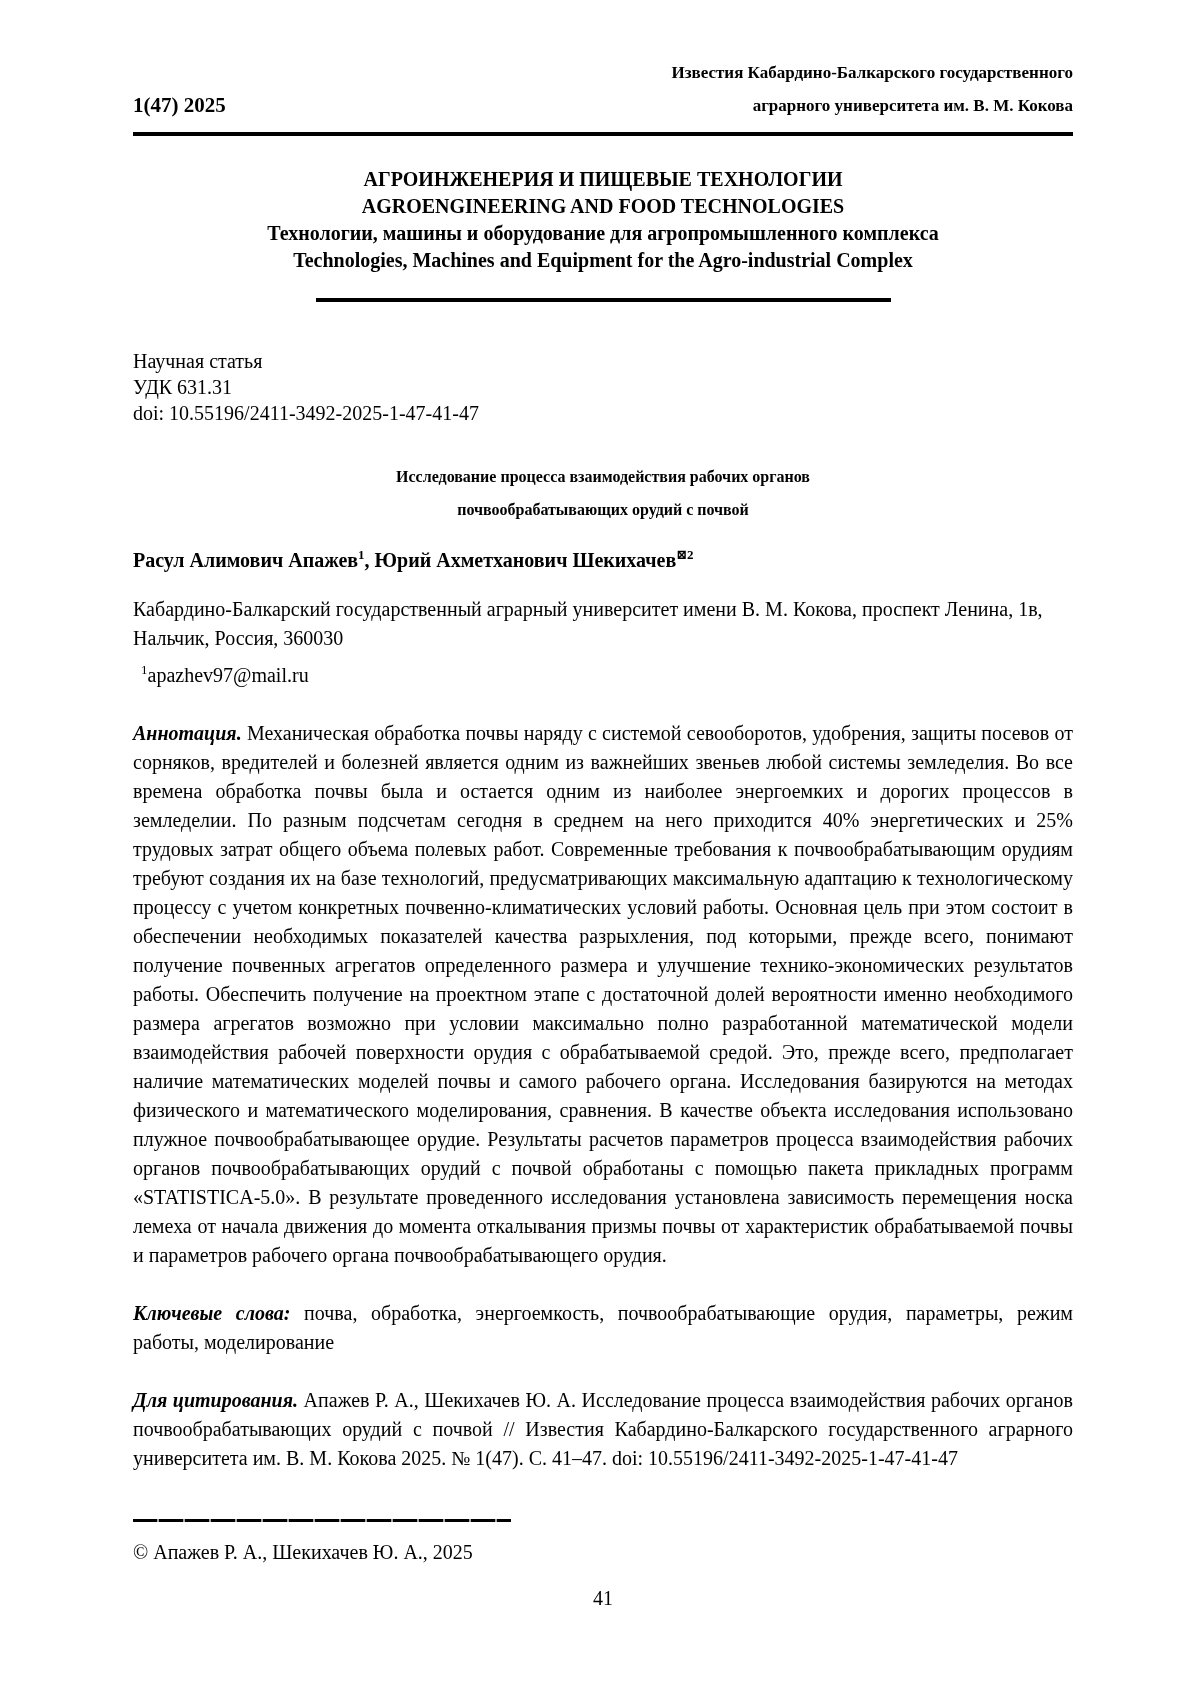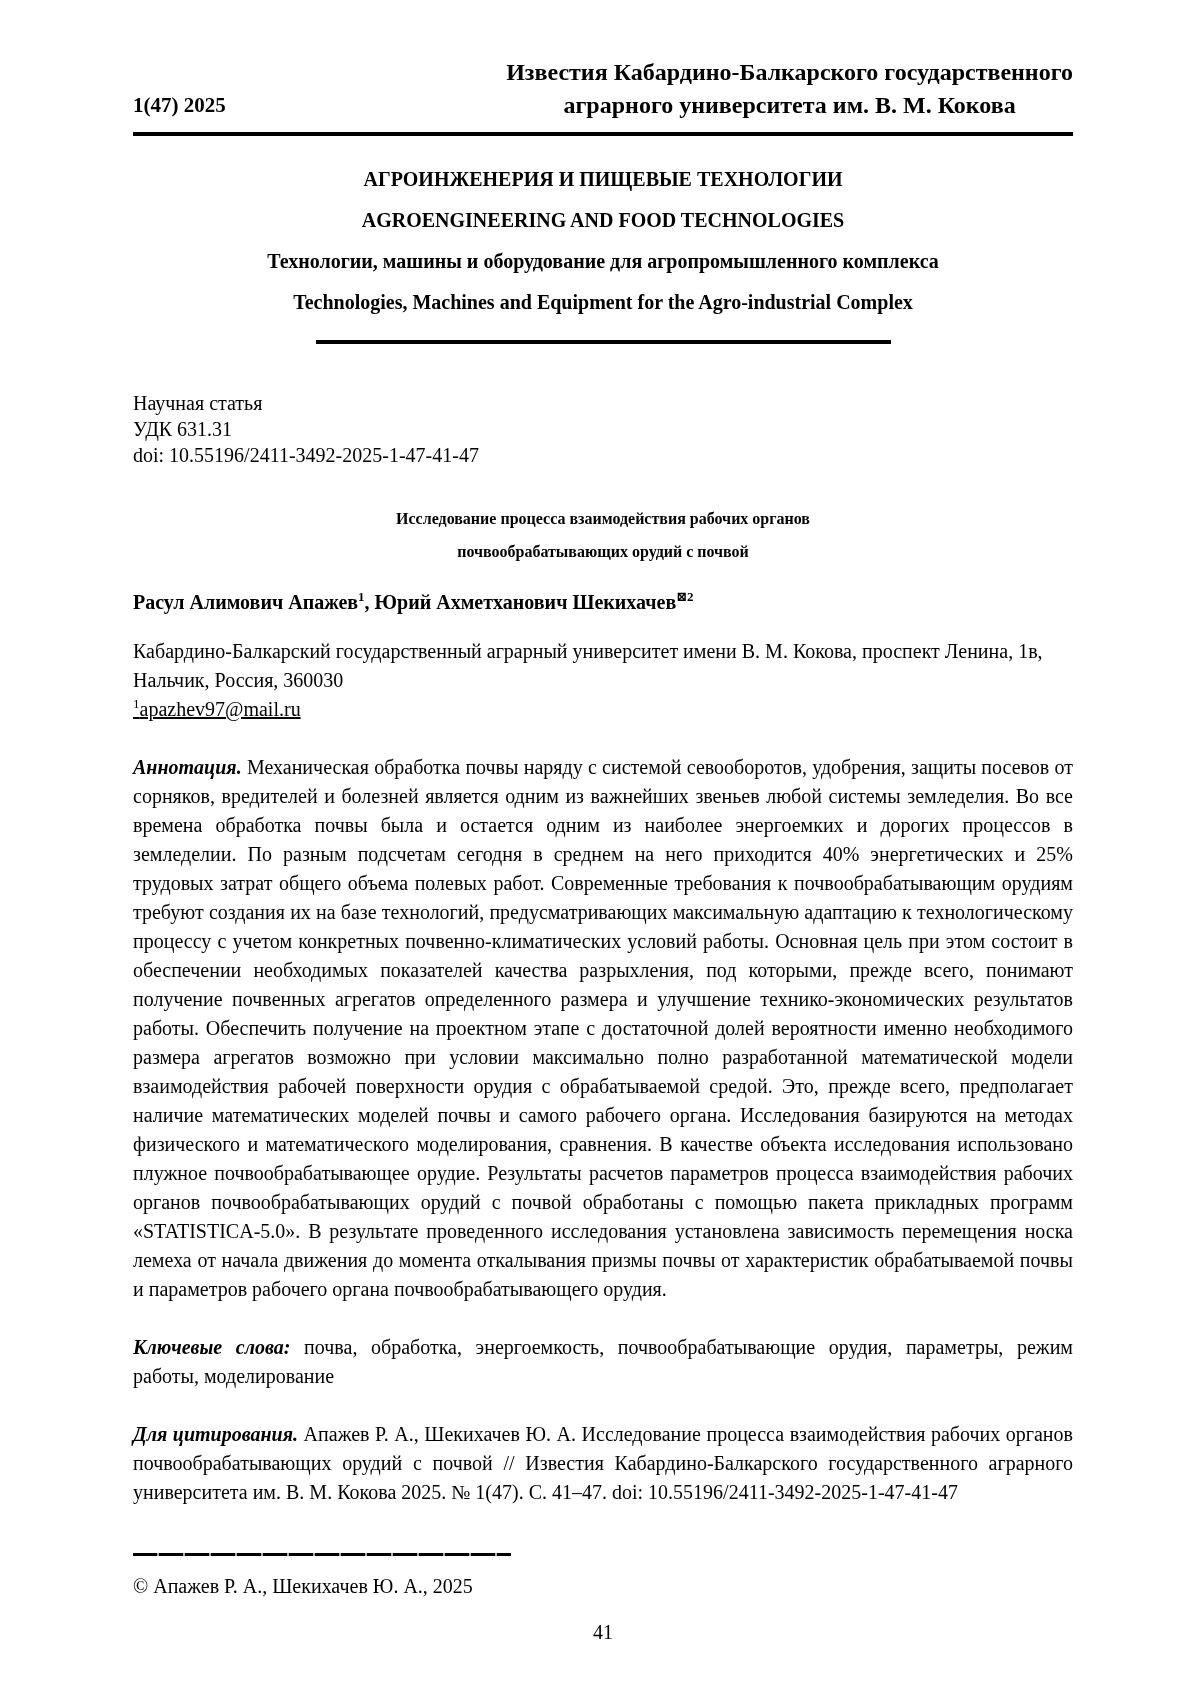--- a/index.html
+++ b/index.html
@@ -27,39 +27,38 @@
     justify-content: space-between;
     align-items: flex-end;
     font-weight: bold;
   }
   .issue-number {
     white-space: nowrap;
     font-size: 21px;
     padding-bottom: 2px;
   }
   .journal-name {
-    text-align: center;
-    font-size: 24px;
+    text-align: right;
+    font-size: 17px;
     line-height: 33px;
   }
   .header-rule {
     height: 4px;
     background: #000;
     margin-top: 10px;
   }
   
   .section-headings {
     text-align: center;
     font-weight: bold;
     margin-top: 30px;
   }
   .section-headings .h-line {
     font-size: 20px;
     line-height: 27px;
-    margin-top: 14px;
   }
   .section-headings .h-line:first-child { margin-top: 0; }
   .center-rule {
     height: 4px;
     background: #000;
     width: 575px;
     margin: 24px auto 0 auto;
   }
   
   .article-meta {
@@ -80,22 +79,21 @@
   }
   sup {
     font-size: 13px;
     line-height: 0;
     vertical-align: super;
   }
   .affiliation {
     margin: 0;
   }
   .contact-line {
-    margin: 0;
-    text-decoration: underline;
+    margin: 8px;
   }
   
   .para {
     margin: 29px 0 0 0;
     text-align: justify;
   }
   .para-label-bi {
     font-weight: bold;
     font-style: italic;
   }

